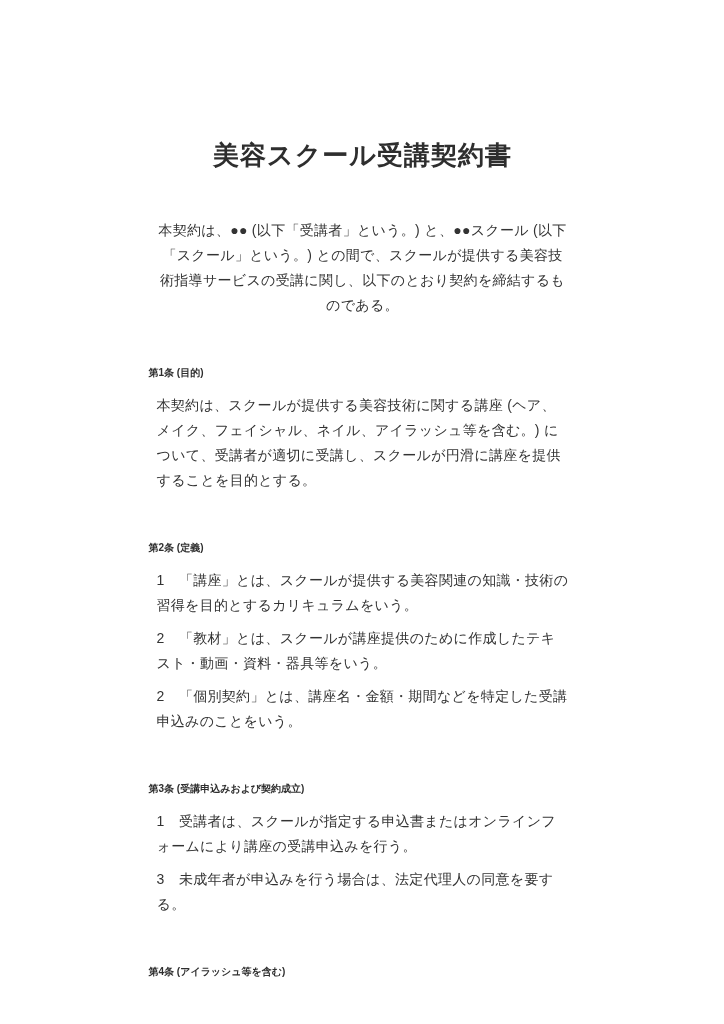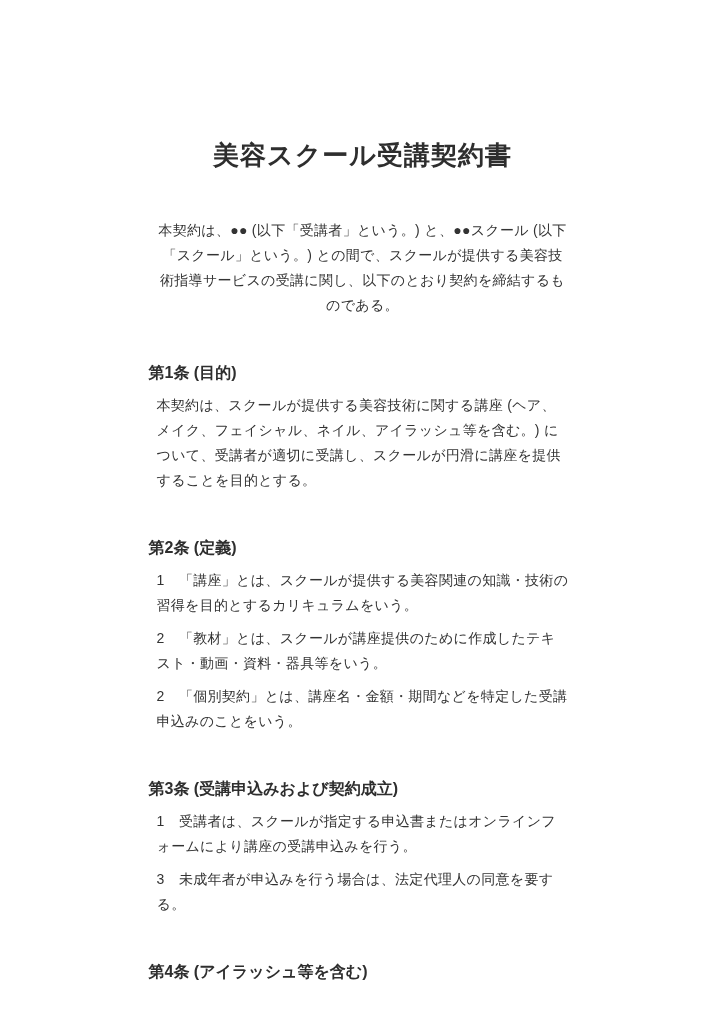--- a/index.html
+++ b/index.html
@@ -32,21 +32,21 @@
     font-size: 14px;
     line-height: 25px;
     margin: 8px;
     text-align: center;
     letter-spacing: 0.3px;
   }
   .section {
     margin-top: 42px;
   }
   .section-heading {
-    font-size: 16px;
+    font-size: 10px;
     font-weight: bold;
     line-height: 25px;
     margin: 0 0 6px 0;
     color: #2e2e2e;
   }
   .body-text {
     font-size: 14px;
     line-height: 25px;
     margin: 8px;
     text-align: left;

